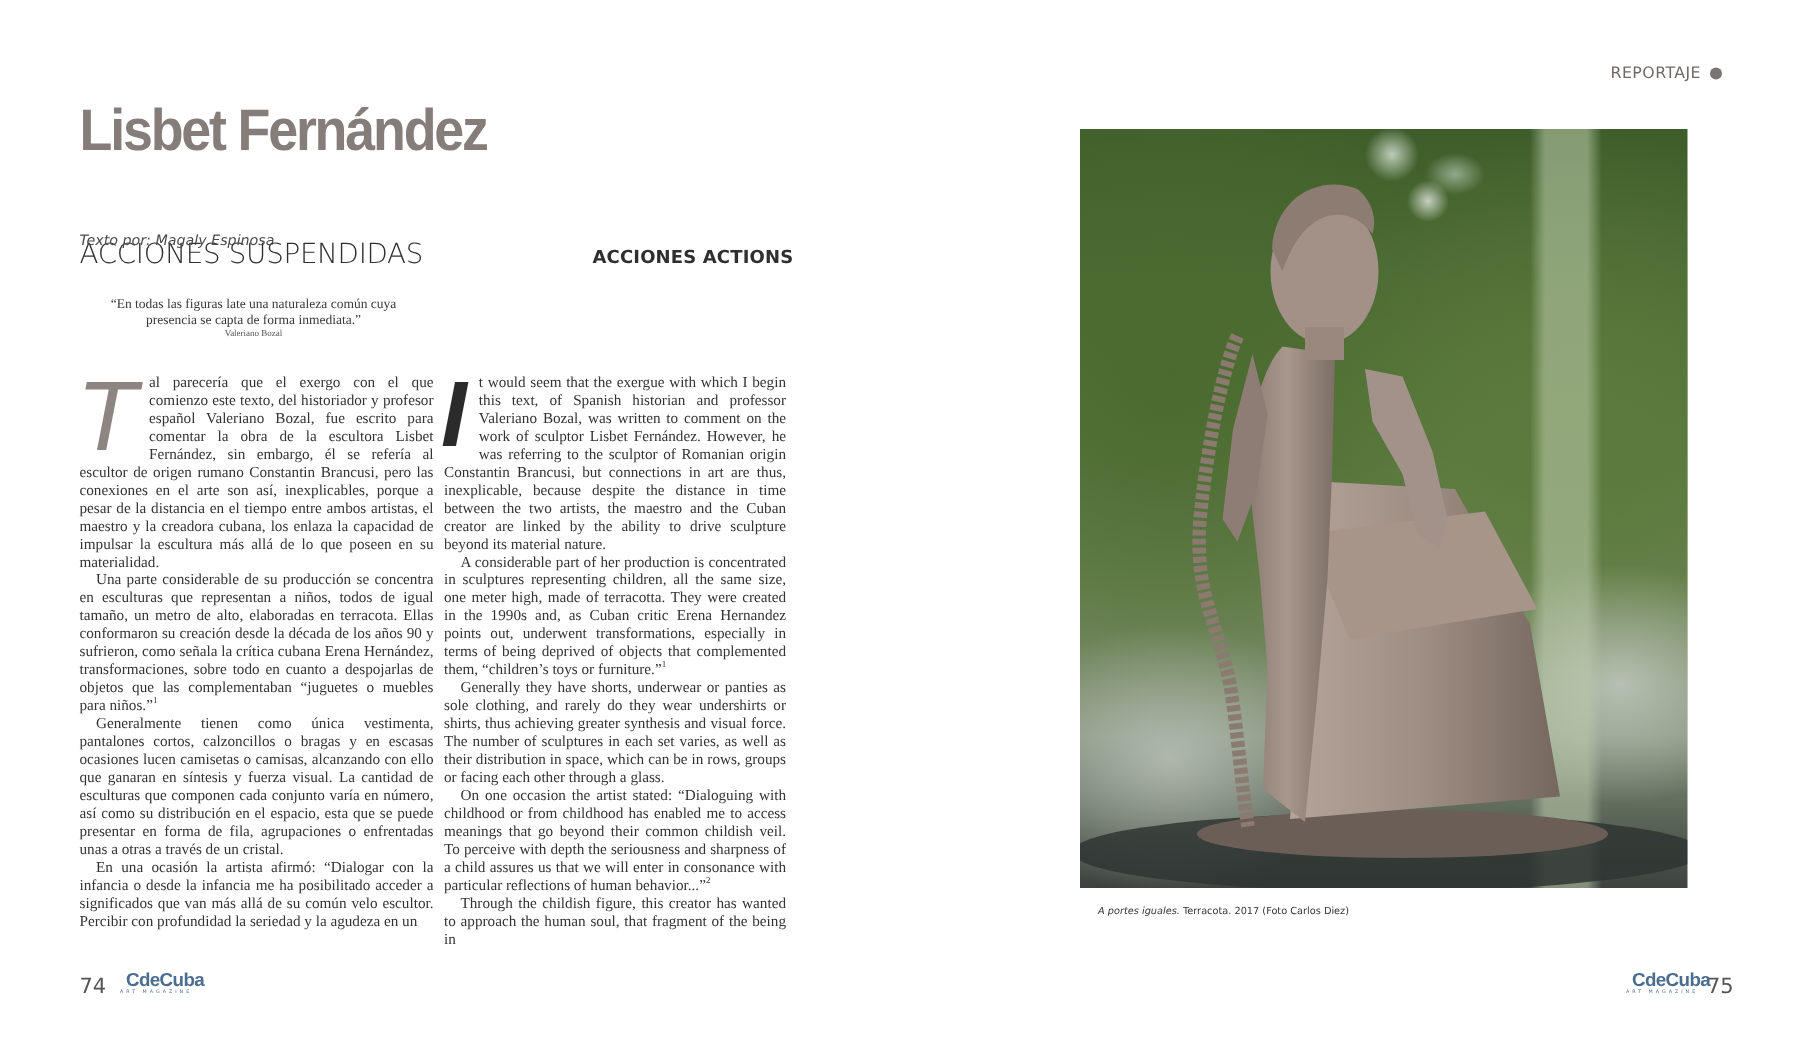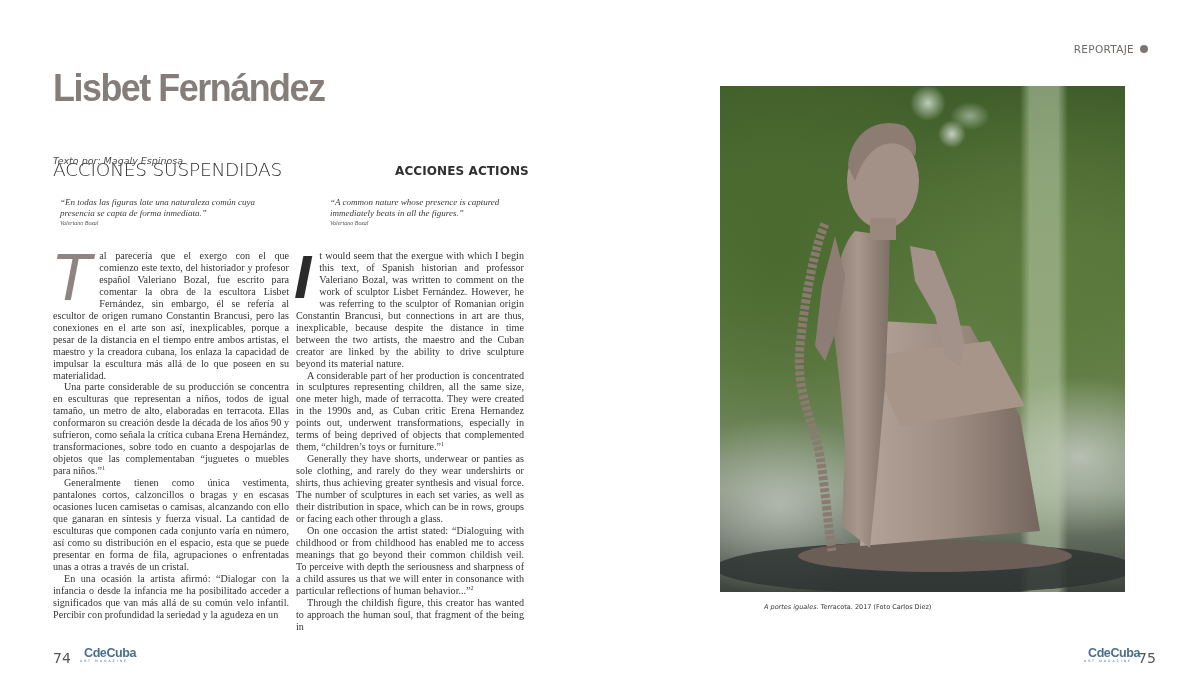--- a/index.html
+++ b/index.html
@@ -17,21 +17,21 @@
     .title { position: absolute; left: 53px; top: 68px; font-family: "Liberation Sans", sans-serif; font-weight: bold;
       font-size: 39px; color: #857d79; letter-spacing: -1.6px; line-height: 1; transform: scaleX(0.92); transform-origin: left; }
     .subtitle-es { position: absolute; left: 53px; top: 119px; font-family: "DejaVu Sans", sans-serif; font-size: 18.5px;
       color: #2f2f2f; font-weight: 300; letter-spacing: -0.2px; margin-top: 40px; }
     .byline { position: absolute; left: 53px; top: 155px; font-family: "DejaVu Sans", sans-serif; font-size: 9.5px;
       font-style: italic; color: #4a4a4a; }
     .subtitle-en { position: absolute; left: 395px; top: 164px; font-family: "DejaVu Sans", sans-serif; font-size: 12px;
       color: #2f2f2f; letter-spacing: 0.1px; }
 
     
-    .epigraph { position: absolute; text-align: left; font-size: 9px; line-height: 11px; color: #3a3a3a; font-style: italic; }
+    .epigraph { position: absolute; text-align: center; font-size: 9px; line-height: 11px; color: #3a3a3a; }
     .epigraph .author { display: block; font-size: 6px; line-height: 9px; color: #555; }
     .epigraph-es { left: 60px; top: 197px; width: 218px; }
     .epigraph-en { left: 330px; top: 197px; width: 193px; }
 
     
     .column { position: absolute; top: 250px; width: 236px; font-size: 10.15px; line-height: 11.95px; text-align: justify;
       color: #333; hyphens: auto; }
     .column-es { left: 53px; }
     .column-en { left: 296px; width: 228px; }
     .column p { text-indent: 11px; }
@@ -48,21 +48,21 @@
         radial-gradient(ellipse 18px 18px at 208px 17px, rgba(220,230,220,0.8), transparent),
         radial-gradient(ellipse 14px 14px at 232px 48px, rgba(230,235,230,0.8), transparent),
         radial-gradient(ellipse 20px 14px at 250px 30px, rgba(200,215,200,0.6), transparent),
         linear-gradient(90deg, transparent 300px, rgba(190,205,175,0.55) 310px, rgba(190,205,175,0.55) 338px, transparent 348px),
         radial-gradient(ellipse 120px 90px at 60px 420px, rgba(200,205,200,0.7), transparent),
         radial-gradient(ellipse 110px 80px at 360px 370px, rgba(205,210,205,0.75), transparent),
         radial-gradient(ellipse 200px 200px at 330px 200px, #5c7a3c, transparent),
         radial-gradient(ellipse 200px 230px at 60px 160px, #4a6a2f, transparent),
         linear-gradient(180deg, #3e5d2a 0%, #55753a 35%, #6c8452 60%, #7f8f76 80%, #3d423e 100%); }
     .statue { position: absolute; left: 0; top: 0; width: 405px; height: 506px; }
-    .photo-caption { position: absolute; left: 764px; top: 603px; font-family: "DejaVu Sans", sans-serif; font-size: 6.5px; color: #333; text-align: right; }
+    .photo-caption { position: absolute; left: 732px; top: 603px; font-family: "DejaVu Sans", sans-serif; font-size: 6.5px; color: #333; text-align: right; }
     .photo-caption .italic { font-style: italic; }
 
     
     .folio { position: absolute; top: 650px; font-family: "DejaVu Sans", sans-serif; font-size: 14px; color: #555; }
     .folio-left { left: 53px; }
     .folio-right { left: 1138px; }
     .brand { position: absolute; top: 647px; text-align: center; }
     .brand-name { font-family: "Liberation Sans", sans-serif; font-weight: bold; font-size: 12.5px; color: #4a6d90;
       letter-spacing: -0.4px; line-height: 12px; display: block; padding-left: 12px; }
     .brand-sub { font-family: "DejaVu Sans", sans-serif; font-size: 3.2px; letter-spacing: 2px; color: #4a6d90; display: block; line-height: 4px; }
@@ -82,32 +82,27 @@
   <h1 class="title">Lisbet Fernández</h1>
   <h2 class="subtitle-es">ACCIONES SUSPENDIDAS</h2>
   <div class="byline">Texto por: Magaly Espinosa</div>
   <h2 class="subtitle-en">ACCIONES ACTIONS</h2>
 
   <div class="epigraph epigraph-es">
     <span>“En todas las figuras late una naturaleza común cuya</span><br>
     <span>presencia se capta de forma inmediata.”</span>
     <span class="author">Valeriano Bozal</span>
   </div>
-  <div class="epigraph epigraph-en">
-    <span>“A common nature whose presence is captured</span><br>
-    <span>immediately beats in all the figures.”</span>
-    <span class="author">Valeriano Bozal</span>
-  </div>
 
   <div class="column column-es">
     <span class="dropcap dropcap-t">T</span>
     <p class="first">al parecería que el exergo con el que comienzo este texto, del historiador y profesor español Valeriano Bozal, fue escrito para comentar la obra de la escultora Lisbet Fernández, sin embargo, él se refería al escultor de origen rumano Constantin Brancusi, pero las conexiones en el arte son así, inexplicables, porque a pesar de la distancia en el tiempo entre ambos artistas, el maestro y la creadora cubana, los enlaza la capacidad de impulsar la escultura más allá de lo que poseen en su materialidad.</p>
     <p><span>Una parte considerable de su producción se concentra en esculturas que representan a niños, todos de igual tamaño, un metro de alto, elaboradas en terracota. Ellas conformaron su creación desde la década de los años 90 y sufrieron, como señala la crítica cubana Erena Hernández, transformaciones, sobre todo en cuanto a despojarlas de objetos que las complementaban “juguetes o muebles para niños.”</span><sup>1</sup></p>
     <p>Generalmente tienen como única vestimenta, pantalones cortos, calzoncillos o bragas y en escasas ocasiones lucen camisetas o camisas, alcanzando con ello que ganaran en síntesis y fuerza visual. La cantidad de esculturas que componen cada conjunto varía en número, así como su distribución en el espacio, esta que se puede presentar en forma de fila, agrupaciones o enfrentadas unas a otras a través de un cristal.</p>
-    <p>En una ocasión la artista afirmó: “Dialogar con la infancia o desde la infancia me ha posibilitado acceder a significados que van más allá de su común velo infantil. Percibir con profundidad la seriedad y la agudeza en un</p>
+    <p>En una ocasión la artista afirmó: “Dialogar con la infancia o desde la infancia me ha posibilitado acceder a significados que van más allá de su común velo escultor. Percibir con profundidad la seriedad y la agudeza en un</p>
   </div>
 
   <div class="column column-en">
     <span class="dropcap dropcap-i">I</span>
     <p class="first">t would seem that the exergue with which I begin this text, of Spanish historian and professor Valeriano Bozal, was written to comment on the work of sculptor Lisbet Fernández. However, he was referring to the sculptor of Romanian origin Constantin Brancusi, but connections in art are thus, inexplicable, because despite the distance in time between the two artists, the maestro and the Cuban creator are linked by the ability to drive sculpture beyond its material nature.</p>
     <p><span>A considerable part of her production is concentrated in sculptures representing children, all the same size, one meter high, made of terracotta. They were created in the 1990s and, as Cuban critic Erena Hernandez points out, underwent transformations, especially in terms of being deprived of objects that complemented them, “children’s toys or furniture.”</span><sup>1</sup></p>
     <p>Generally they have shorts, underwear or panties as sole clothing, and rarely do they wear undershirts or shirts, thus achieving greater synthesis and visual force. The number of sculptures in each set varies, as well as their distribution in space, which can be in rows, groups or facing each other through a glass.</p>
     <p><span>On one occasion the artist stated: “Dialoguing with childhood or from childhood has enabled me to access meanings that go beyond their common childish veil. To perceive with depth the seriousness and sharpness of a child assures us that we will enter in consonance with particular reflections of human behavior...”</span><sup>2</sup></p>
     <p>Through the childish figure, this creator has wanted to approach the human soul, that fragment of the being in</p>
   </div>

